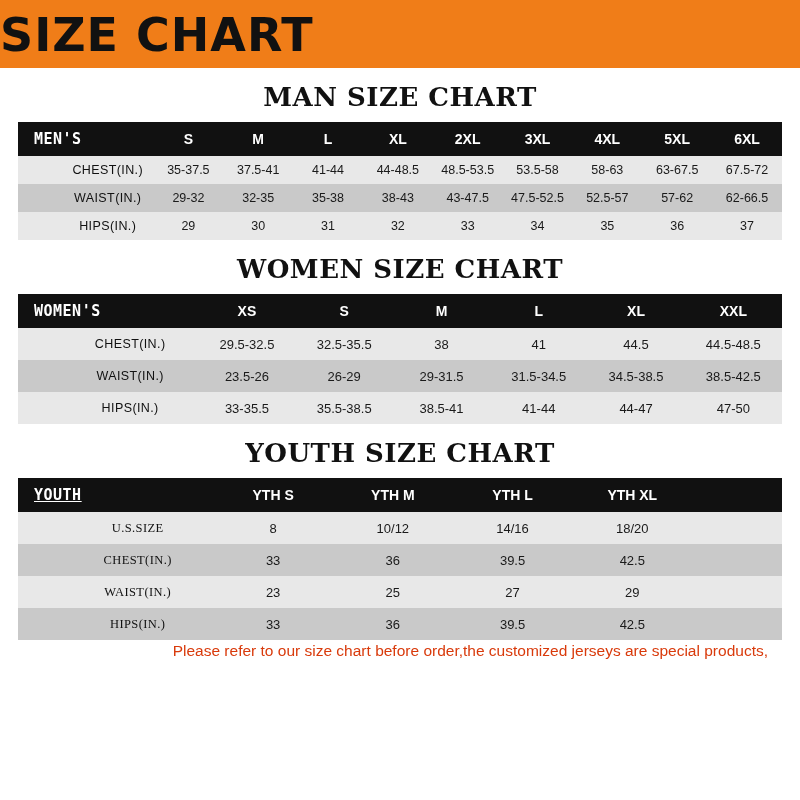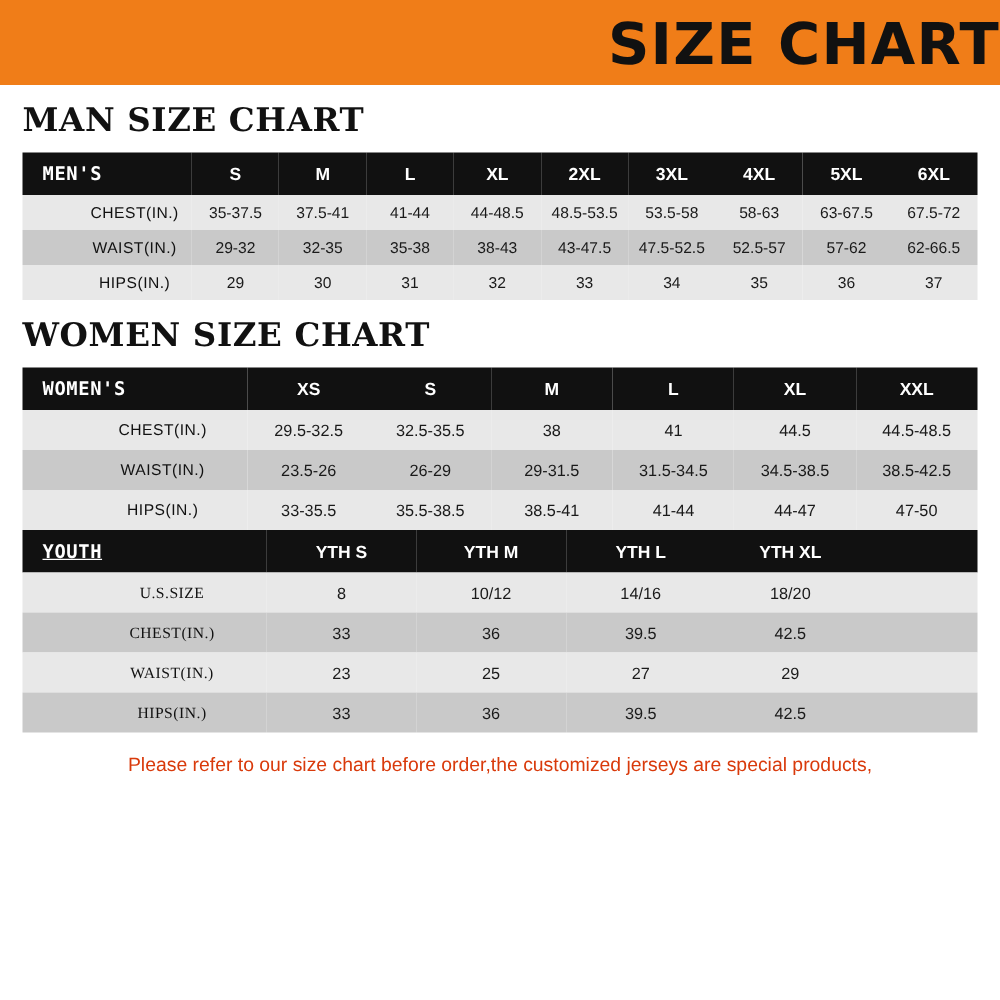--- a/index.html
+++ b/index.html
@@ -19,36 +19,37 @@
     height: 800px;
     background: #ffffff;
     box-sizing: border-box;
   }
   .banner {
     position: relative;
     height: 68px;
     background: #f07d18;
     display: flex;
     align-items: center;
-    justify-content: flex-end;
+    justify-content: flex-start;
   }
   .banner-title {
     font-family: "DejaVu Sans", sans-serif;
     font-weight: bold;
     font-size: 46px;
     letter-spacing: 1px;
     color: #111111;
     line-height: 1;
     margin-top: 2px;
   }
   .content {
     padding: 0 18px;
     box-sizing: border-box;
   }
   .section-title {
+    text-align: center;
     font-family: "DejaVu Serif", serif;
     font-weight: bold;
     font-size: 26px;
     color: #111111;
     margin: 14px 0 10px 0;
     letter-spacing: 0.5px;
   }
   table.size-table {
     width: 100%;
     border-collapse: collapse;
@@ -102,26 +103,25 @@
   .women-table tbody td { font-size: 13px; height: 32px; }
   .women-table tbody td.rowhead { font-size: 13px; }
   .women-table thead th.rowhead { font-size: 16px; }
 
   .youth-table thead th { font-size: 15px; }
   .youth-table tbody td { font-size: 13px; height: 32px; }
   .youth-table tbody td.rowhead { font-size: 13px; font-family: Liberation Serif, serif; }
   .youth-table thead th.rowhead { font-size: 16px; text-decoration: underline; }
 
   .notice {
-    margin-top: 16px;
     padding: 0 14px;
     color: #d93a0b;
     font-size: 15.5px;
     line-height: 1.45;
-    text-align: center;
+    text-align: right;
     font-family: "Liberation Sans", sans-serif;
   }
   .notice div { white-space: nowrap; }
 </style>
 </head>
 <body>
 
 <div class="page">
 
   <div class="banner">
@@ -228,20 +228,21 @@
             <td>38.5-41</td>
             <td>41-44</td>
             <td>44-47</td>
             <td>47-50</td>
           </tr>
         </tbody>
       </table>
     </div>
 
     <div class="section">
+      <div class="section-title">YOUTH SIZE CHART</div>
       <table class="size-table youth-table">
         <thead>
           <tr>
             <th class="rowhead" style="width:24%">YOUTH</th>
             <th style="width:16%">YTH S</th>
             <th style="width:16%">YTH M</th>
             <th style="width:16%">YTH L</th>
             <th style="width:16%">YTH XL</th>
             <th style="width:12%"></th>
           </tr>

